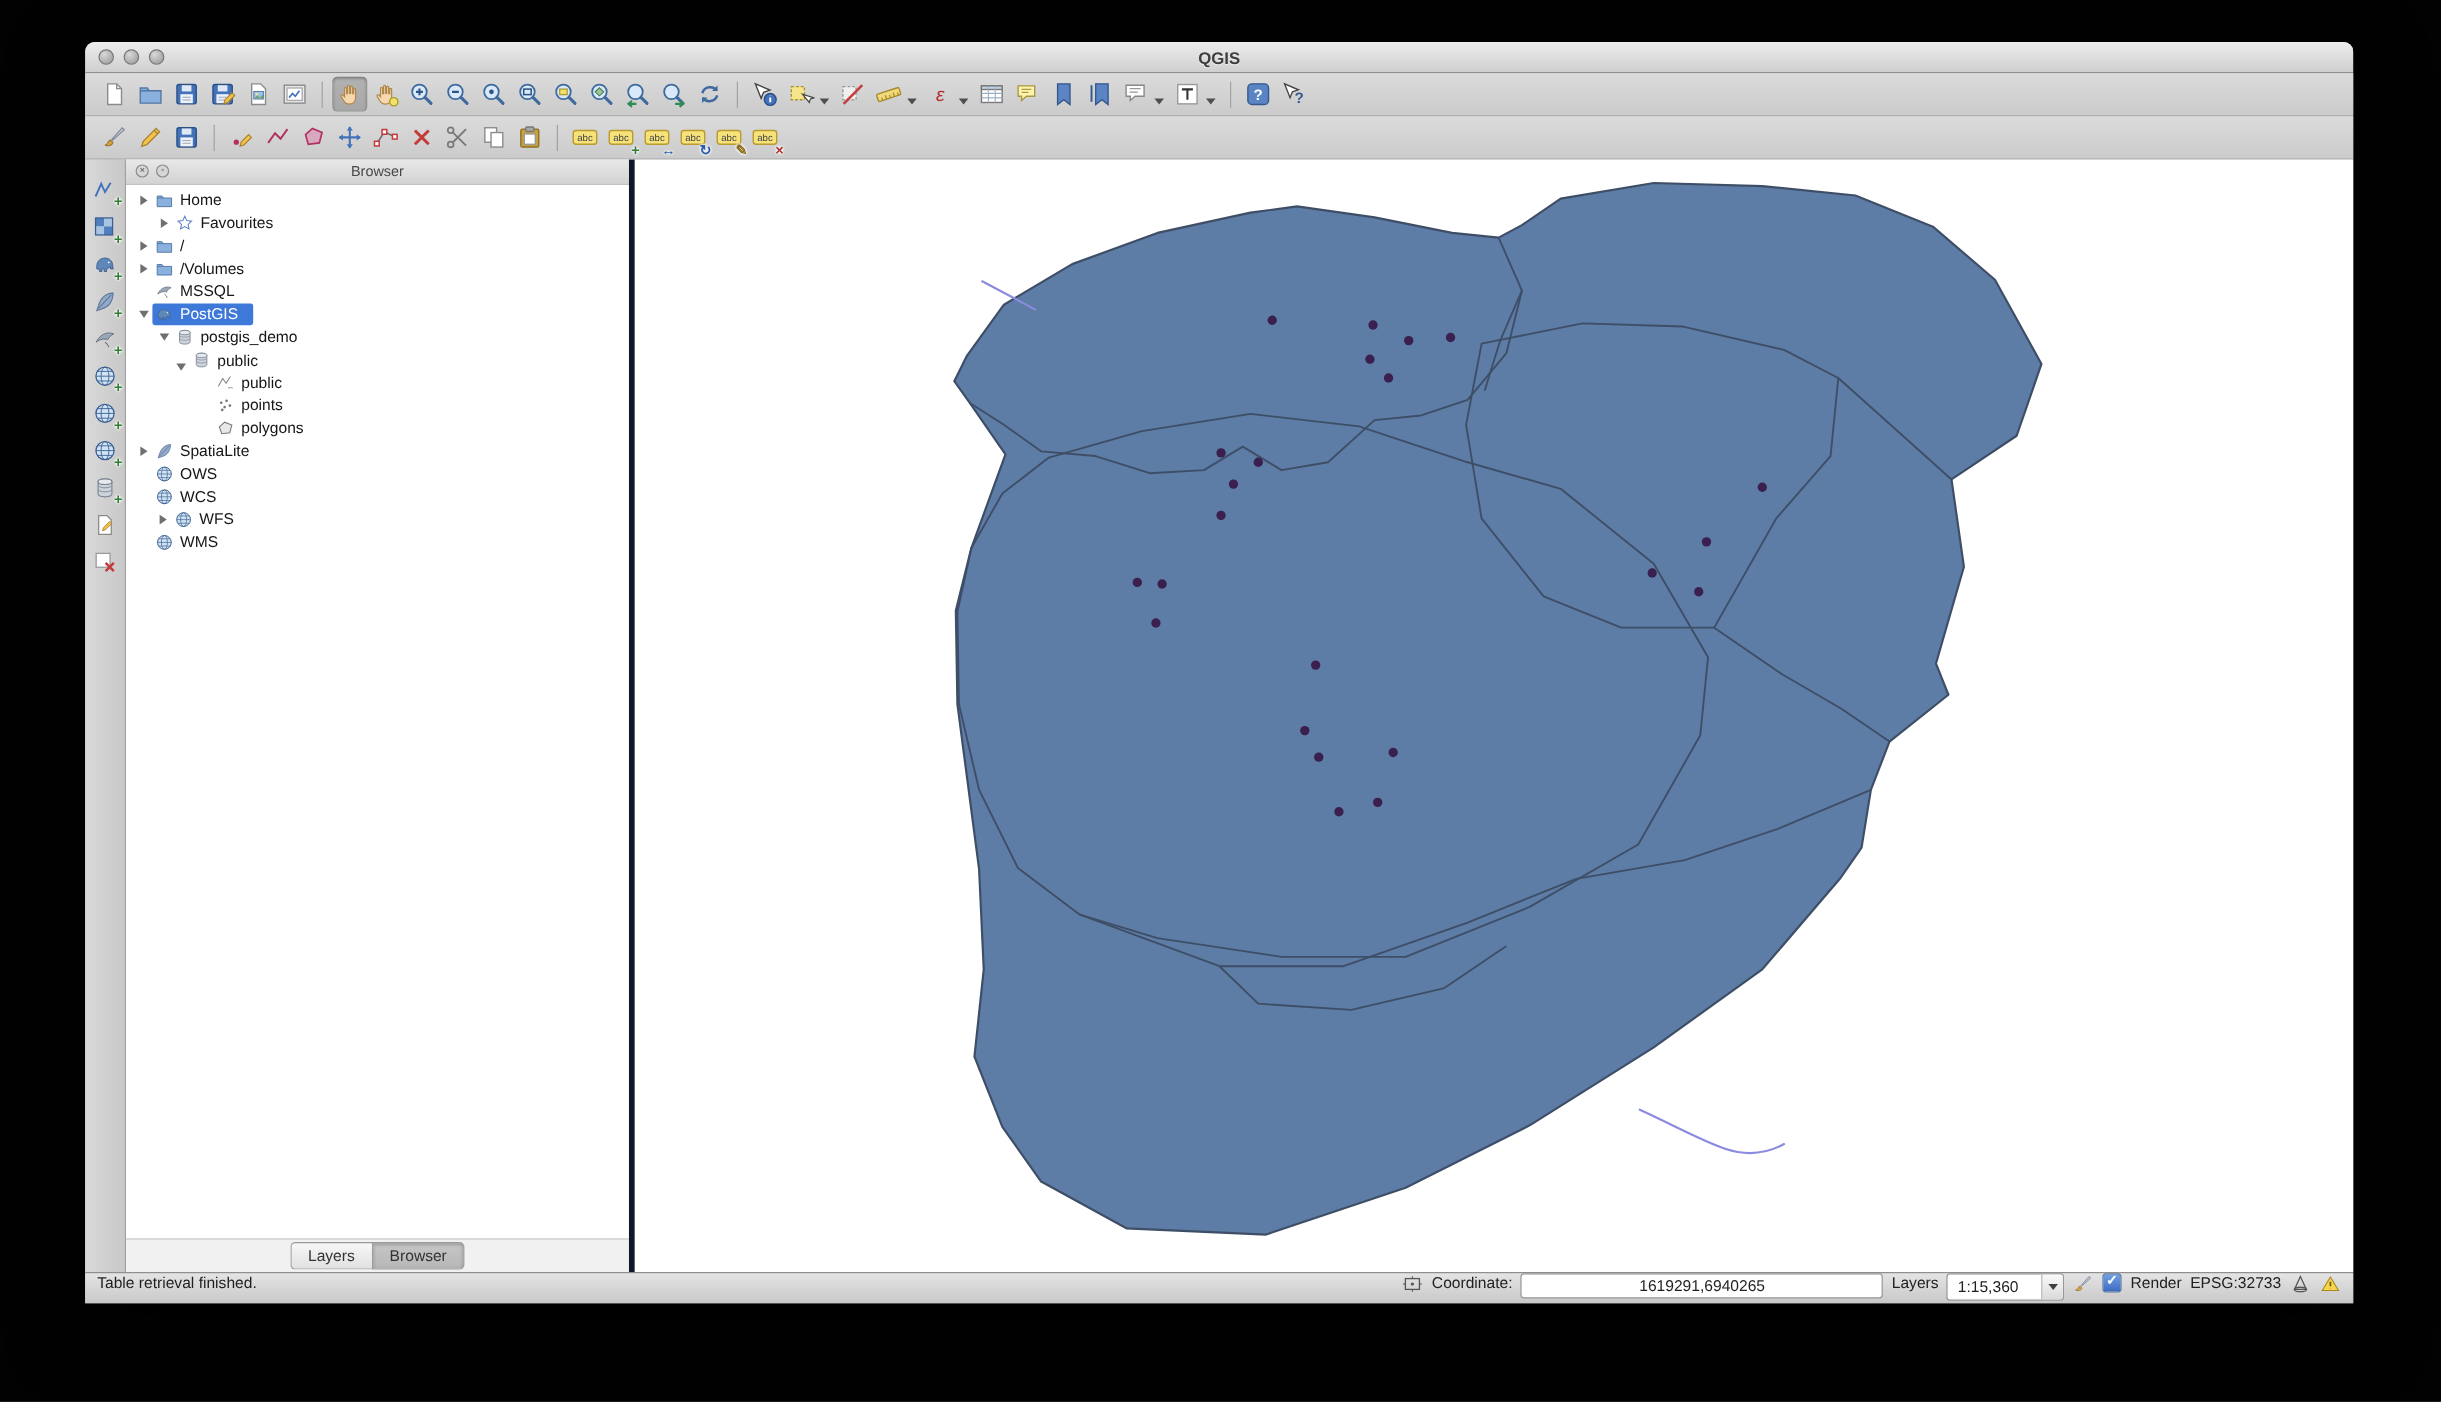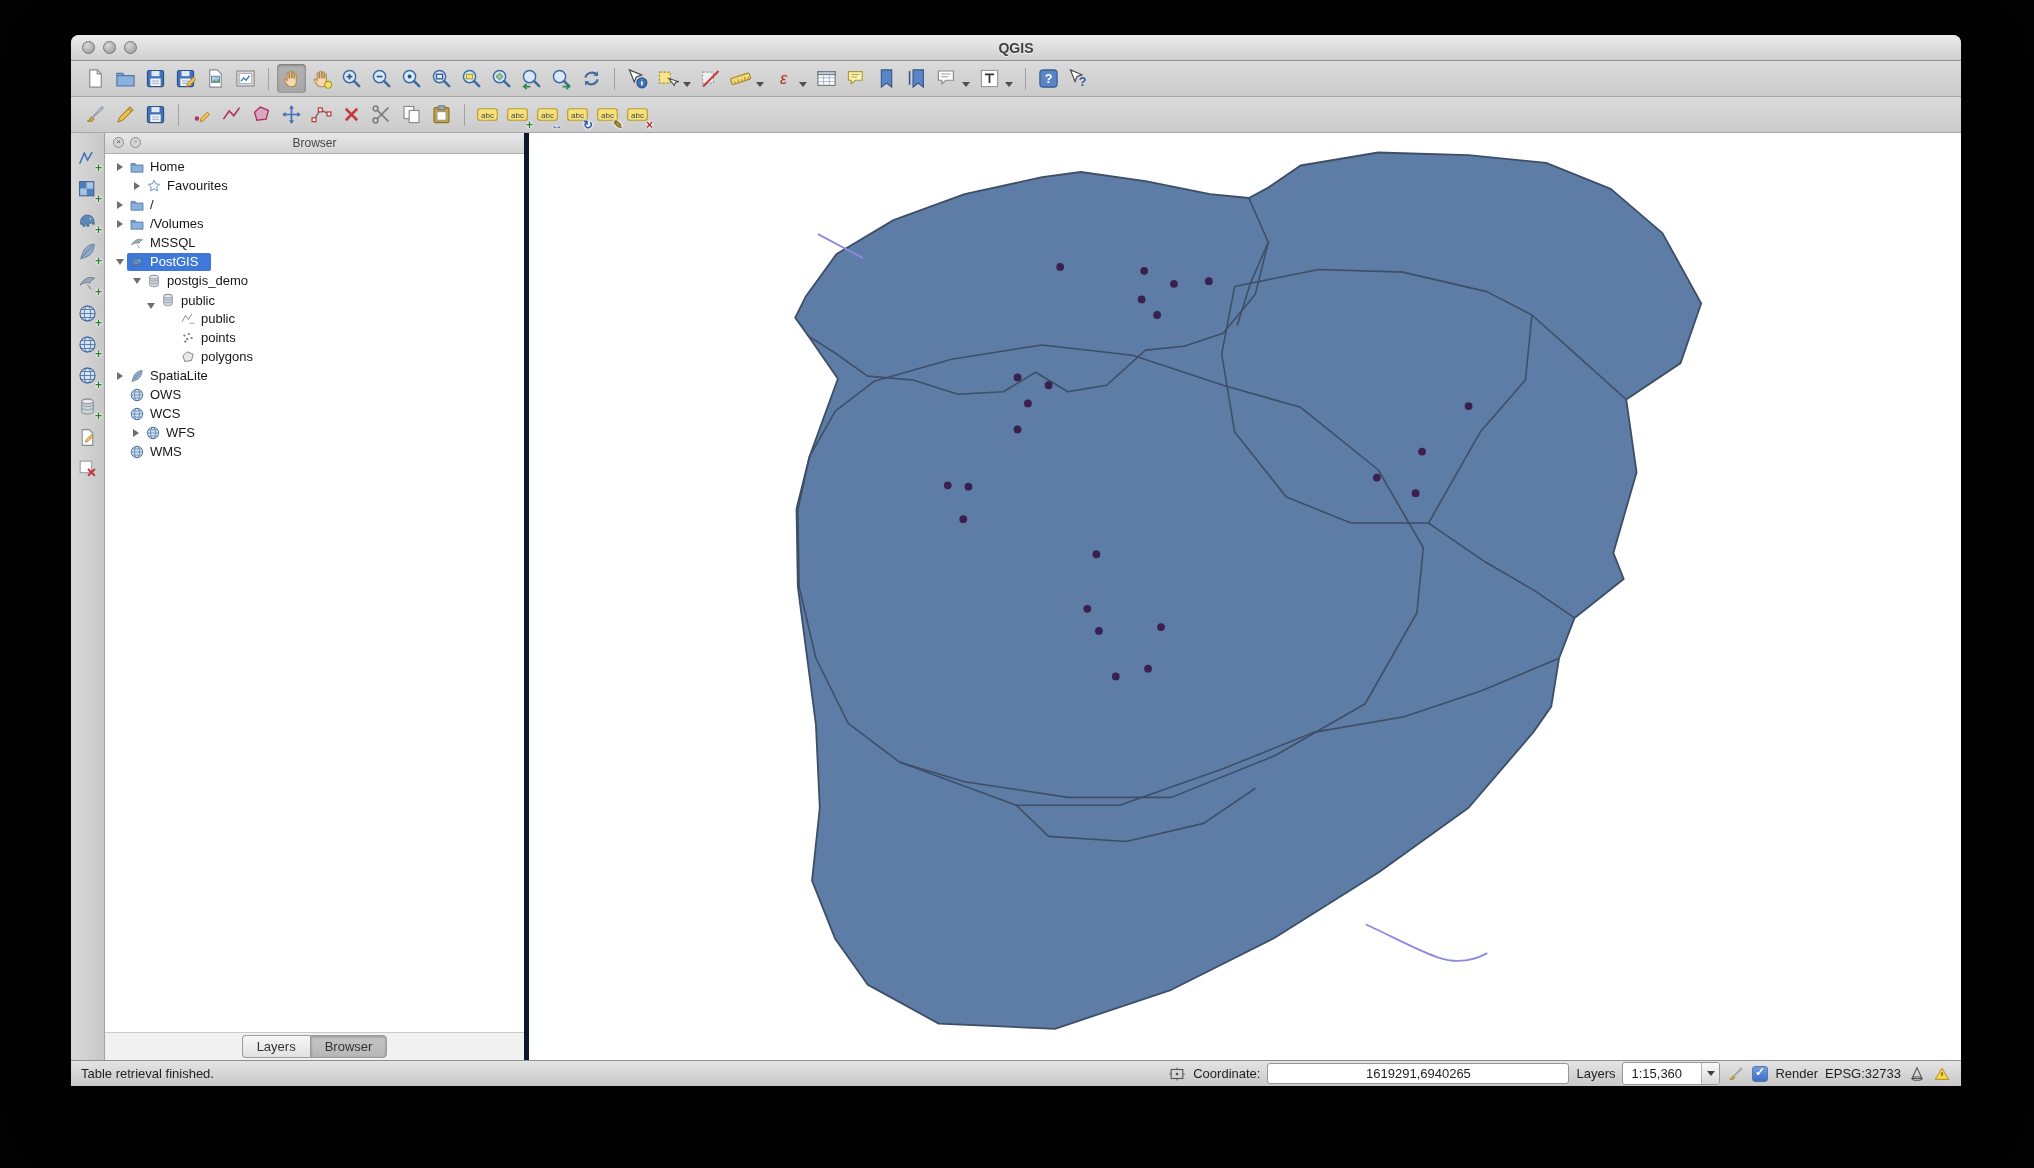--- a/index.html
+++ b/index.html
@@ -60,21 +60,21 @@
     border-top:1px solid #c9c9c9;}
   .ptab{font-size:13px;padding:3px 14px;border:1px solid #9b9b9b;background:linear-gradient(#f7f7f7,#e1e1e1);color:#333;}
   .ptab:first-of-type{border-radius:4px 0 0 4px;border-right:none;}
   .ptab:last-of-type{border-radius:0 4px 4px 0;}
   .ptab.active{background:linear-gradient(#c6c6c6,#b7b7b7);box-shadow:inset 0 1px 3px rgba(0,0,0,.28);}
   
   .map-canvas{flex:1;position:relative;background:#fff;min-width:0;}
   #map-svg{position:absolute;left:0;top:0;width:100%;height:100%;}
   
   .statusbar{height:25px;flex:0 0 auto;background:linear-gradient(#e4e4e4,#c8c8c8);border-top:1px solid #8f8f8f;
-    display:flex;align-items:center;padding:0 10px;font-size:13px;color:#1f1f1f;gap:7px;}
+    display:flex;align-items:flex-start;padding:0 10px;font-size:13px;color:#1f1f1f;gap:7px;}
   .spacer{flex:1;}
   .sicon{width:18px;height:18px;flex:0 0 auto;}
   .coord-input{width:300px;height:19px;border:1px solid #979797;border-radius:3px;text-align:center;font-size:13px;
     font-family:inherit;background:#fff;color:#1f1f1f;padding:0;box-sizing:content-box;}
   .scale-combo{display:flex;align-items:center;height:21px;border:1px solid #979797;border-radius:3px;background:#fff;overflow:hidden;}
   .scale-combo .val{padding:0 8px;min-width:62px;}
   .combo-caret{width:17px;align-self:stretch;background:linear-gradient(#fafafa,#d9d9d9);border-left:1px solid #b3b3b3;
     display:flex;align-items:center;justify-content:center;}
   .combo-caret::after{content:"";border-left:4px solid transparent;border-right:4px solid transparent;border-top:5px solid #3f3f3f;}
   .checkbox{width:14px;height:14px;border:1px solid #5b79a8;border-radius:3px;flex:0 0 auto;

